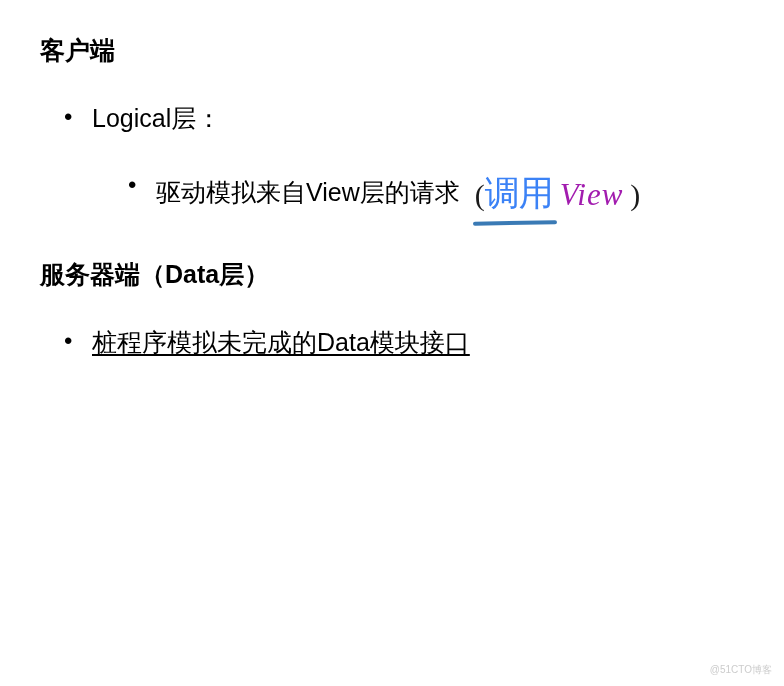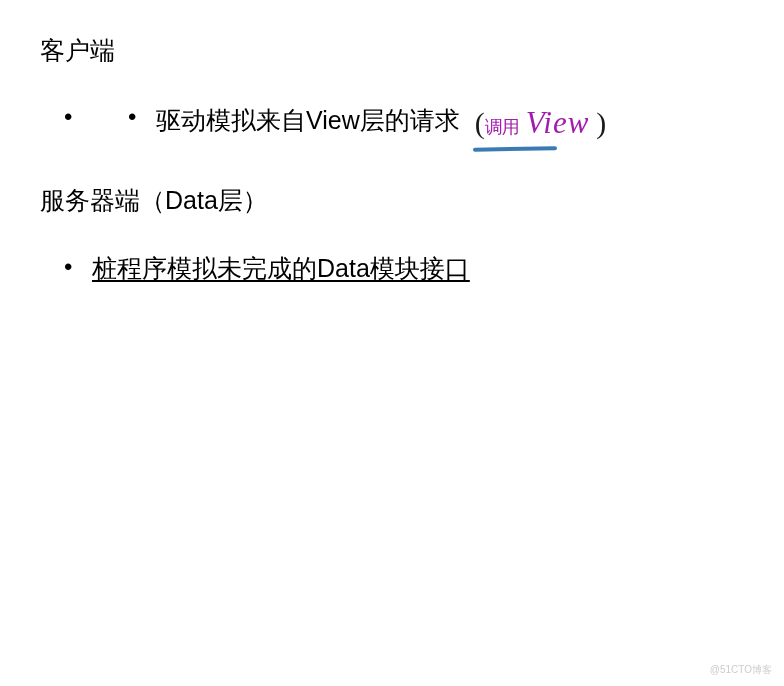--- a/index.html
+++ b/index.html
@@ -13,21 +13,21 @@
       background: #ffffff;
       font-family: "PingFang SC", "Microsoft YaHei", "Helvetica Neue", Arial, sans-serif;
       font-size: 25px;
       color: #000000;
       line-height: 1.6;
       padding: 30px 40px 20px 40px;
       position: relative;
     }
     .heading {
       margin-bottom: 28px;
-      font-weight: 400;
+      font-weight: 700;
     }
     ul.level1 {
       list-style: none;
       padding-left: 24px;
     }
     ul.level1 > li {
       position: relative;
       padding-left: 28px;
       margin-bottom: 30px;
     }
@@ -61,22 +61,22 @@
       text-underline-offset: 3px;
     }
     .annotation-wrap {
       display: inline-block;
       position: relative;
       margin-left: 8px;
       vertical-align: middle;
     }
     .annotation-chinese {
       font-family: "KaiTi", "STKaiti", cursive;
-      color: #a21caf;
-      font-size: 18px;
+      color: #3b82f6;
+      font-size: 35px;
       letter-spacing: -1px;
       font-weight: 500;
     }
     .annotation-paren {
       color: #1a1a1a;
       font-size: 30px;
       font-family: "Segoe Script", cursive;
     }
     .annotation-view {
       font-family: "Segoe Script", "Brush Script MT", cursive;
@@ -107,20 +107,21 @@
       margin-top: 8px;
     }
   </style>
 </head>
 <body>
 
 <div>
   <div class="heading">客户端</div>
   <ul class="level1">
     <li>
+      <span>Logical层：</span>
       <ul class="level2">
         <li>
           <span>驱动模拟来自View层的请求</span>
           <span class="annotation-wrap">
             <span class="annotation-paren">(</span><span class="annotation-chinese">调用</span>
             <span class="annotation-view">View</span>
             <span class="annotation-paren">)</span>
             <span class="hand-underline"></span>
           </span>
         </li>

